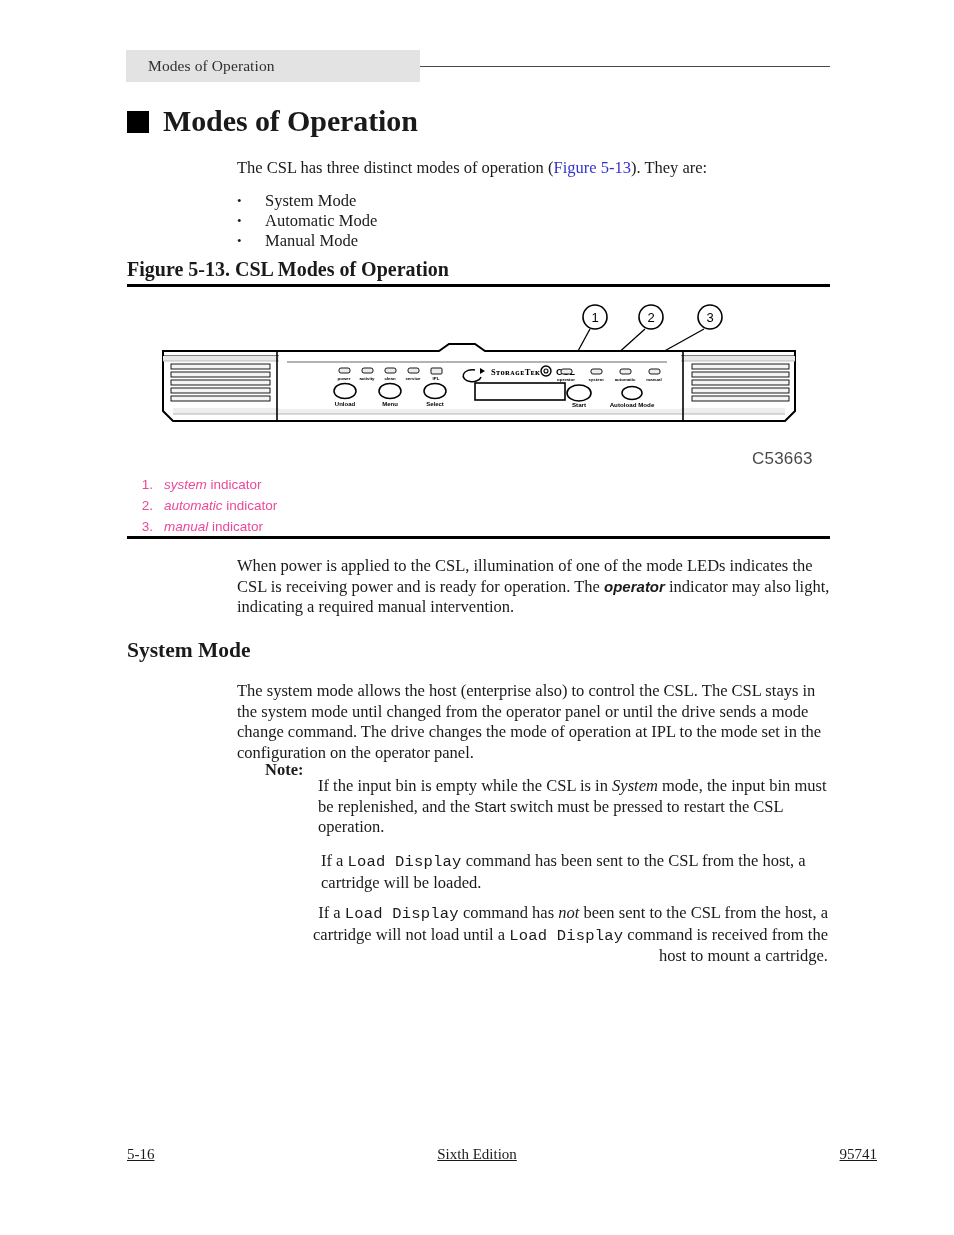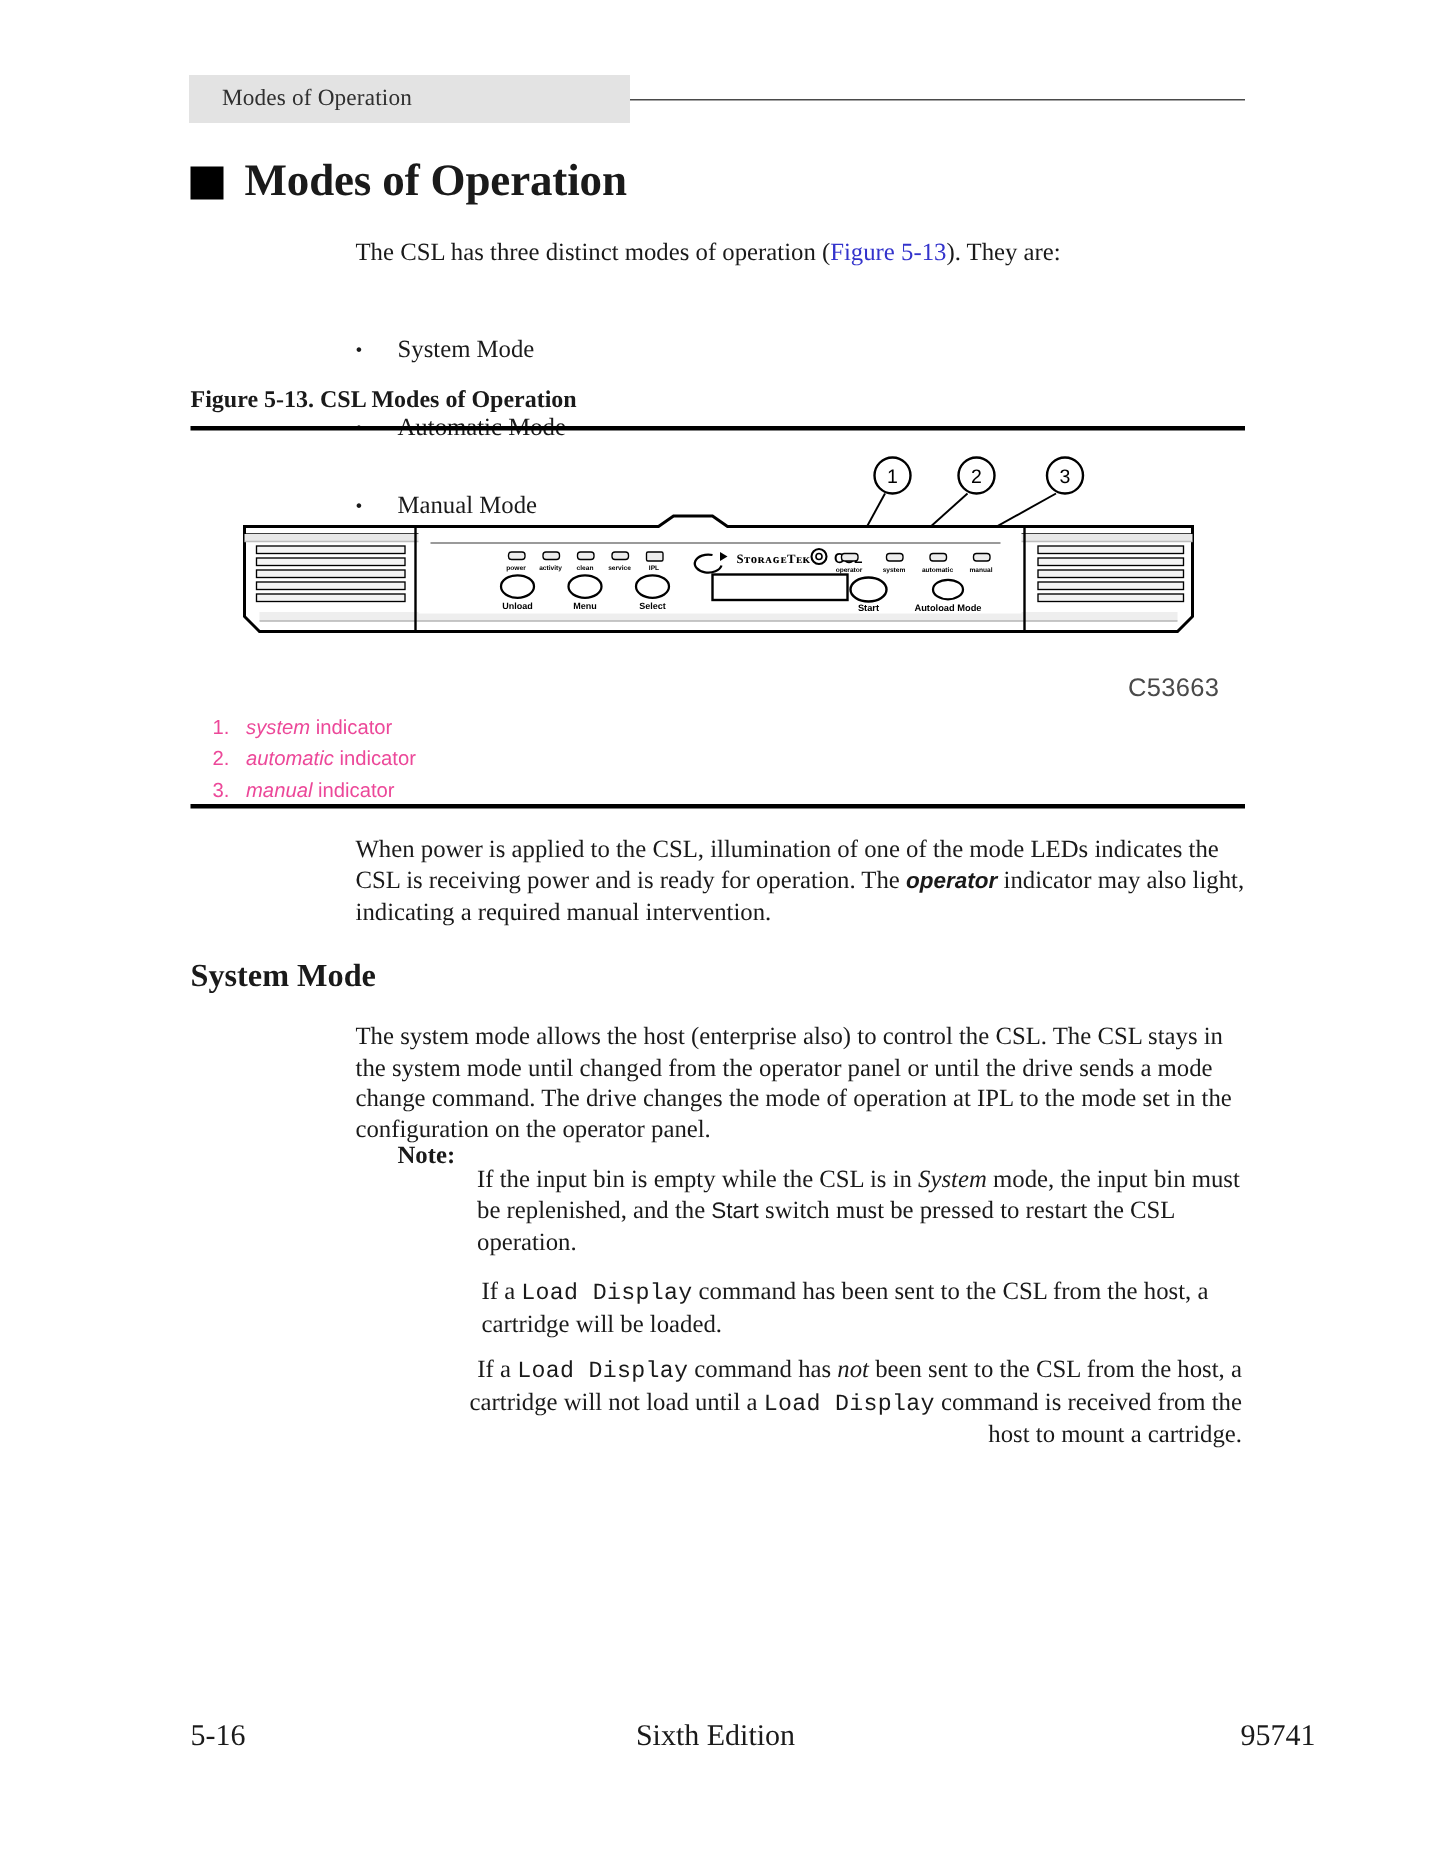--- a/index.html
+++ b/index.html
@@ -84,37 +84,36 @@
     left: 237px;
     top: 191px;
     width: 420px;
     font-size: 16.5px;
     line-height: 20px;
   }
   .bullets .row {
     display: block;
     height: 20px;
     white-space: nowrap;
-    margin-top: 32px;
   }
   .bullets .dot {
     display: inline-block;
     width: 28px;
     text-align: left;
     font-size: 13px;
     vertical-align: top;
     line-height: 20px;
   }
 
   
   .fig-caption {
     position: absolute;
     left: 127px;
     top: 258px;
-    font-size: 16px;
+    font-size: 20px;
     font-weight: bold;
     white-space: nowrap;
   }
   .rule-thick-top {
     position: absolute;
     left: 127px;
     top: 284px;
     width: 703px;
     height: 3px;
     background: #000;
@@ -206,21 +205,21 @@
   .p-load1 { left: 321px; top: 851px; width: 512px; }
   .p-load2 { left: 313px; top: 903px; width: 515px; text-align: right; }
   .mono {
     font-family: "Liberation Mono", monospace;
     font-size: 15.5px;
     letter-spacing: .2px;
   }
   .ital { font-style: italic; }
 
   
-  .footer { position: absolute; top: 1146px; font-size: 20px; color: #1a1a1a; }
+  .footer { position: absolute; top: 1146px; font-size: 15px; color: #1a1a1a; text-decoration: underline; }
   .f-left   { left: 127px; }
   .f-center { left: 0; width: 954px; text-align: center; }
   .f-right  { left: 6px; width: 830px; text-align: right; padding-left: 41px; }
 </style>
 </head>
 <body>
 
 <div class="page">
 
   <div class="header-band"></div>

